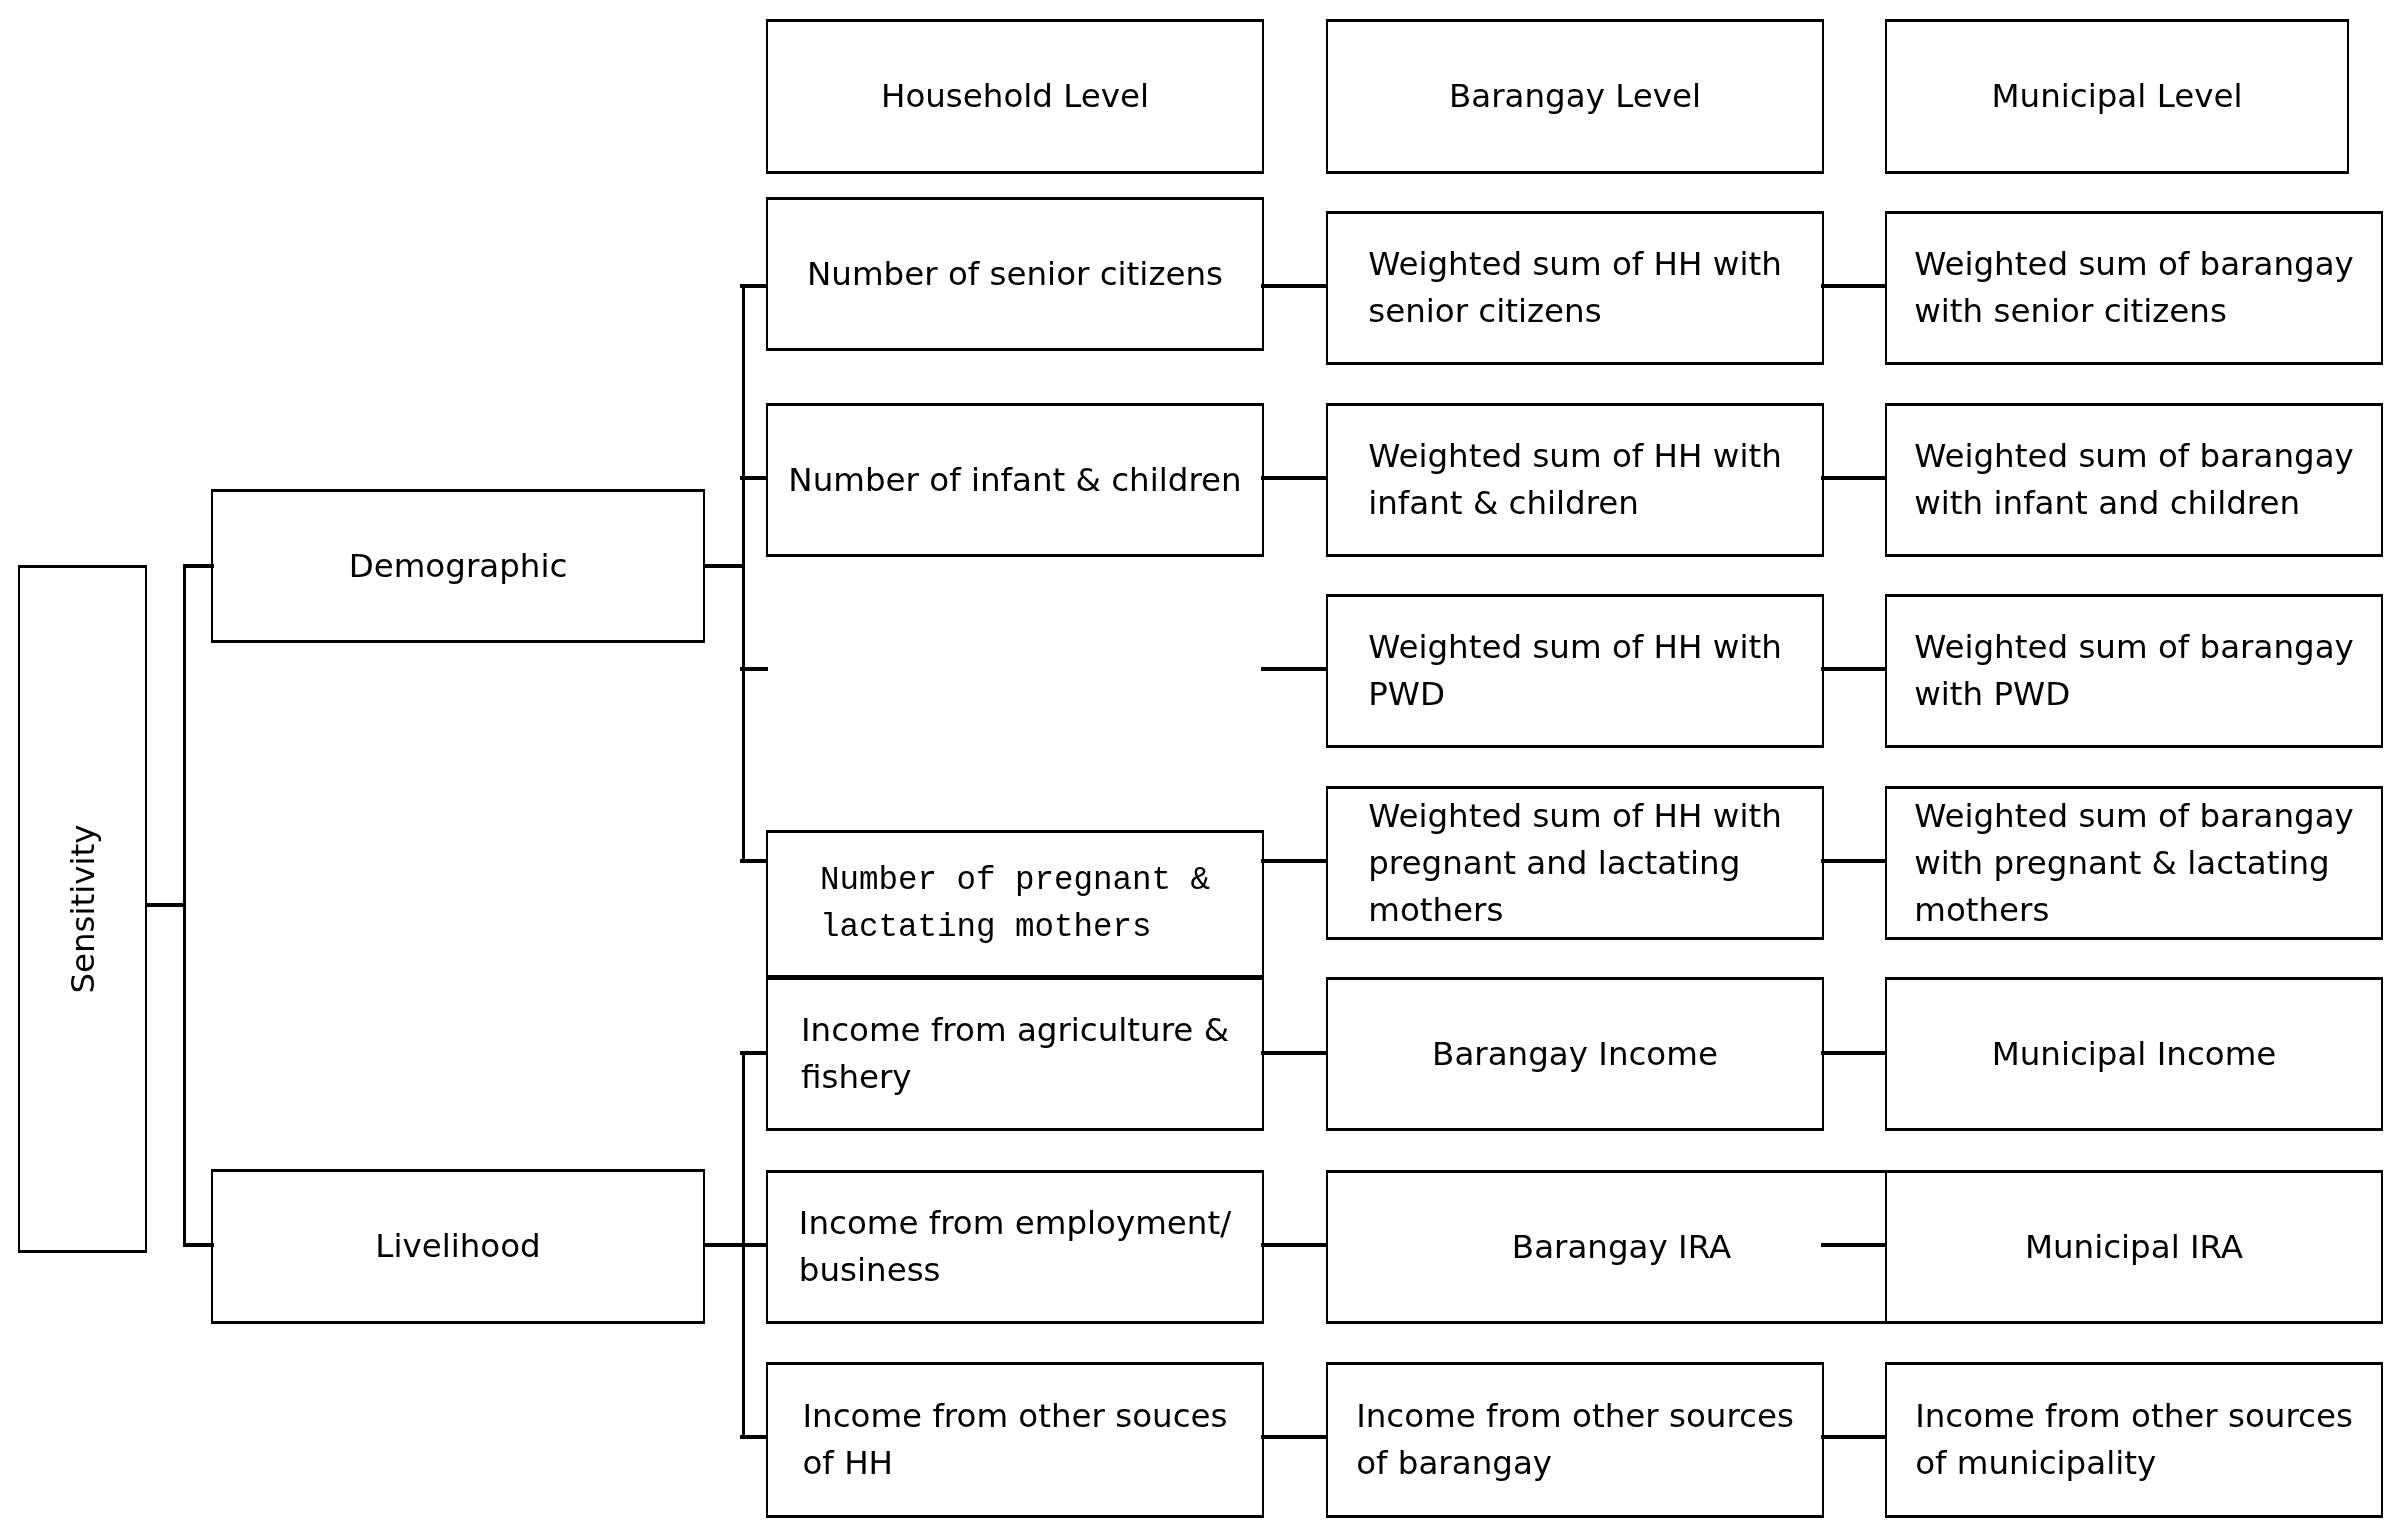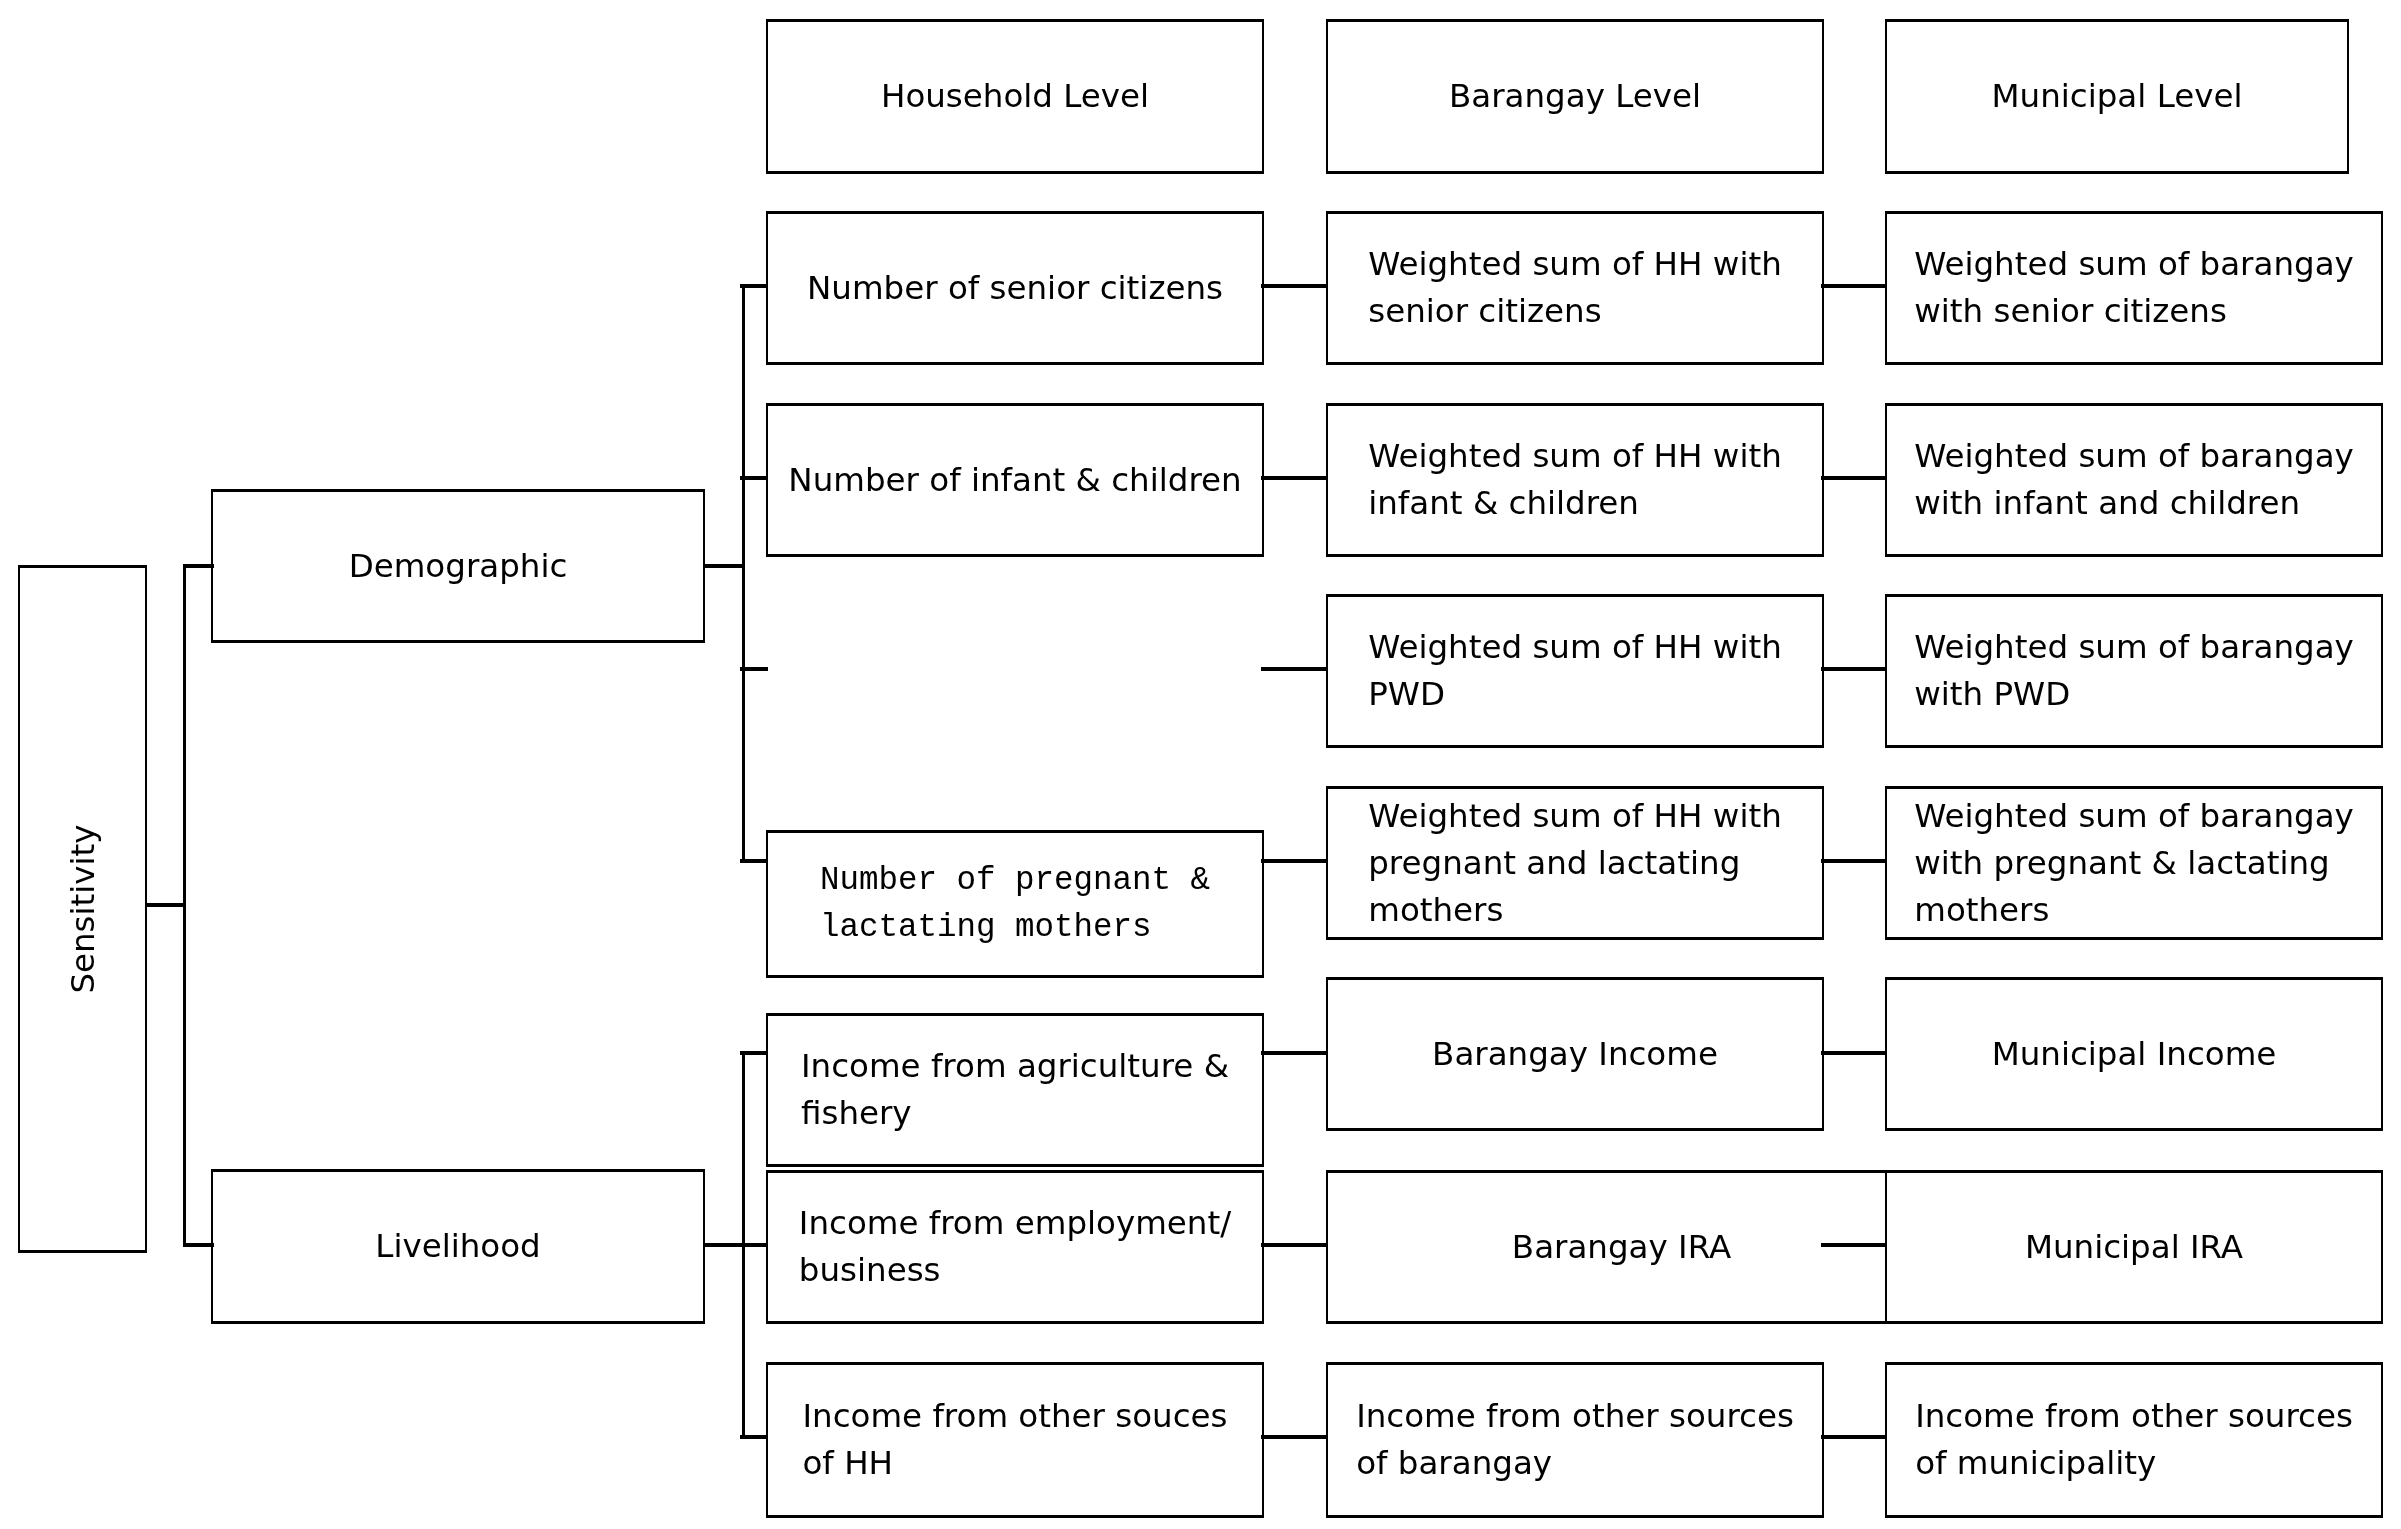--- a/index.html
+++ b/index.html
@@ -58,21 +58,21 @@
   <div class="box" style="left:766px; top:19px; width:498px; height:155px;">
     <span>Household Level</span>
   </div>
   <div class="box" style="left:1326px; top:19px; width:498px; height:155px;">
     <span>Barangay Level</span>
   </div>
   <div class="box" style="left:1885px; top:19px; width:464px; height:155px;">
     <span>Municipal Level</span>
   </div>
 
-  <div class="box" style="left:766px; top:211px; width:498px; height:154px;">
+  <div class="box" style="left:766px; top:197px; width:498px; height:154px;">
     <span>Number of senior citizens</span>
   </div>
   <div class="box" style="left:1326px; top:211px; width:498px; height:154px;">
     <span>Weighted sum of HH with
 senior citizens</span>
   </div>
   <div class="box" style="left:1885px; top:211px; width:498px; height:154px;">
     <span>Weighted sum of barangay
 with senior citizens</span>
   </div>
@@ -106,21 +106,21 @@
     <span>Weighted sum of HH with
 pregnant and lactating
 mothers</span>
   </div>
   <div class="box" style="left:1885px; top:786px; width:498px; height:154px;">
     <span>Weighted sum of barangay
 with pregnant &amp; lactating
 mothers</span>
   </div>
 
-  <div class="box" style="left:766px; top:977px; width:498px; height:154px;margin-top:36px;">
+  <div class="box" style="left:766px; top:977px; width:498px; height:154px;">
     <span>Income from agriculture &amp;
 fishery</span>
   </div>
   <div class="box" style="left:1326px; top:977px; width:498px; height:154px;">
     <span>Barangay Income</span>
   </div>
   <div class="box" style="left:1885px; top:977px; width:498px; height:154px;">
     <span>Municipal Income</span>
   </div>
 

